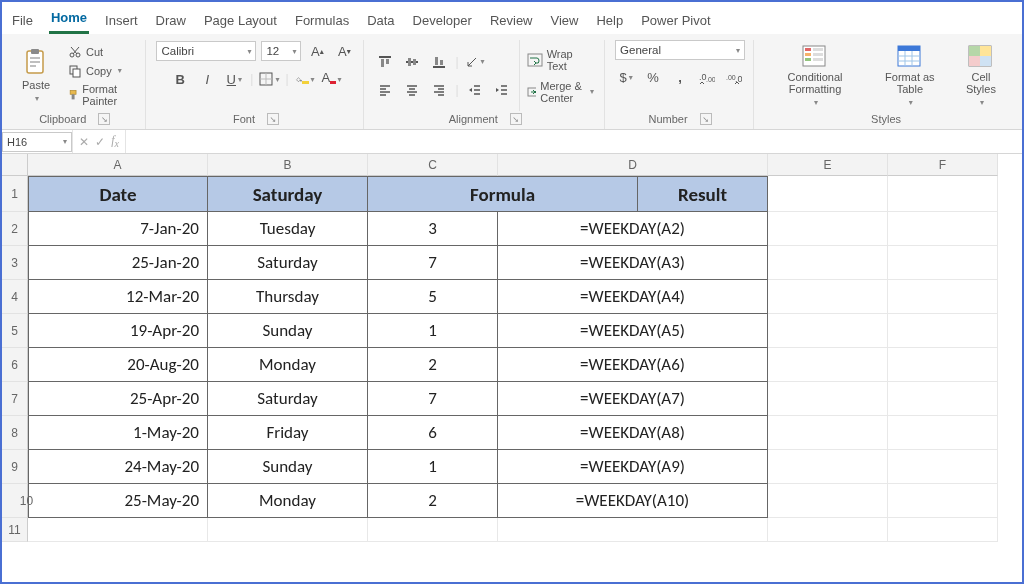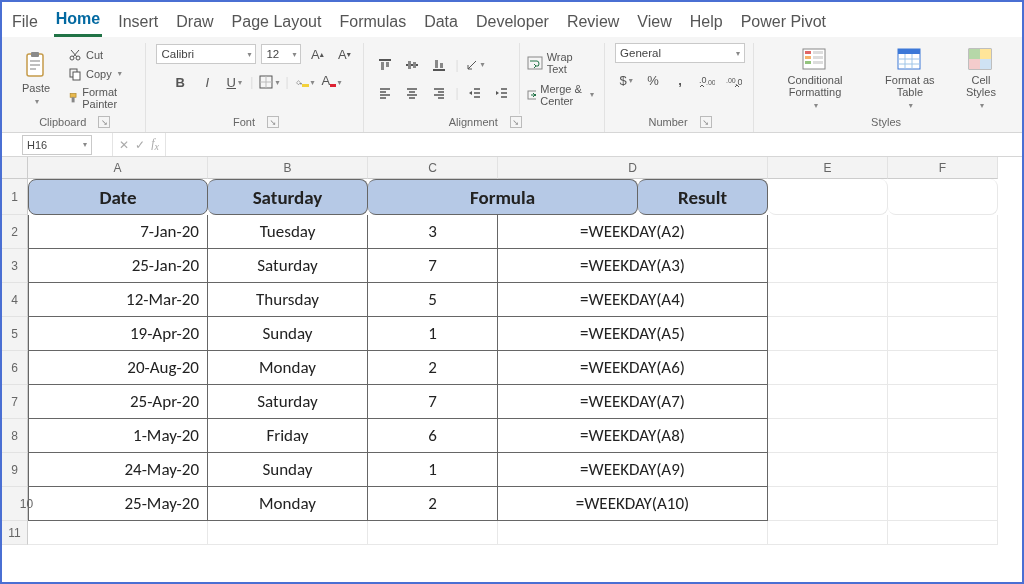--- a/index.html
+++ b/index.html
@@ -14,21 +14,21 @@
     overflow: hidden;
     border: 2px solid #4a6fd3;
   }
   
   .tabs {
     display: flex;
     align-items: flex-end;
     padding: 4px 8px 0 8px;
     background: #fff;
     gap: 14px;
-    font-size: 16px;
+    font-size: 13px;
     color: #555;
   }
   .tabs .tab { padding: 4px 2px 6px 2px; cursor: pointer; }
   .tabs .tab.active { color: #0369a1; border-bottom: 3px solid #217346; font-weight: 600; }
   
   .ribbon {
     display: flex;
     background: #f5f5f5;
     border-bottom: 1px solid #d6d6d6;
     padding: 6px 6px 0 6px;
@@ -86,21 +86,21 @@
   .yellowbar { display:inline-block; width:14px; height:3px; background:#f3d13a; position:relative; top:3px;}
   .dd { font-size: 8px; color: #888; margin-left: 2px; }
   
   svg { display: block; }
   
   .fbar {
     display: flex; align-items: center; height: 24px;
     border-bottom: 1px solid #d6d6d6; background: #fff;
   }
   .namebox {
-    width: 70px; height: 20px; margin: 0 20px;
+    width: 70px; height: 20px; margin: 0 0;
     border: 1px solid #c9c9c9; display: flex; align-items: center;
     padding: 0 4px; font-size: 11px; justify-content: space-between;
   }
   .fx-controls { display: flex; align-items: center; gap: 6px; padding: 0 6px; border-left: 1px solid #e4e4e4; border-right: 1px solid #e4e4e4; height: 100%; }
   .fx-controls span { color: #aaa; font-size: 12px; cursor: pointer; }
   .fx { font-style: italic; font-family: Georgia, serif; color: #666; }
   .formula-input { flex: 1; height: 20px; border: none; outline: none; padding: 0 6px; font-size: 12px; }
   
   .sheet { display: flex; height: calc(584px - 20px - 96px - 24px - 4px); }
   .corner {
@@ -127,21 +127,21 @@
   }
   
   .cA { width: 180px; }
   .cB { width: 160px; }
   .cC { width: 130px; }
   .cD { width: 270px; }
   .cE { width: 120px; }
   .cF { width: 110px; }
   
   .tbl .cell { border-right: 1px solid #666; border-bottom: 1px solid #666; }
-  .tbl .gridrow:first-child .cell { border-top: 1px solid #666; border-radius: 8px; }
+  .tbl .gridrow:first-child .cell { border-top: 1px solid #666; }
   .tbl .cell.first { border-left: 1px solid #666; }
   .hdr .cell {
     background: #b6c9e6; font-weight: 700; font-size: 19px;
     justify-content: center; height: 36px;
   }
   .dataA { justify-content: flex-end; }
   .dataB, .dataC, .dataD { justify-content: center; }
   .emptyrow .cell { height: 24px; font-size: 13px; }
 </style>
 </head>

